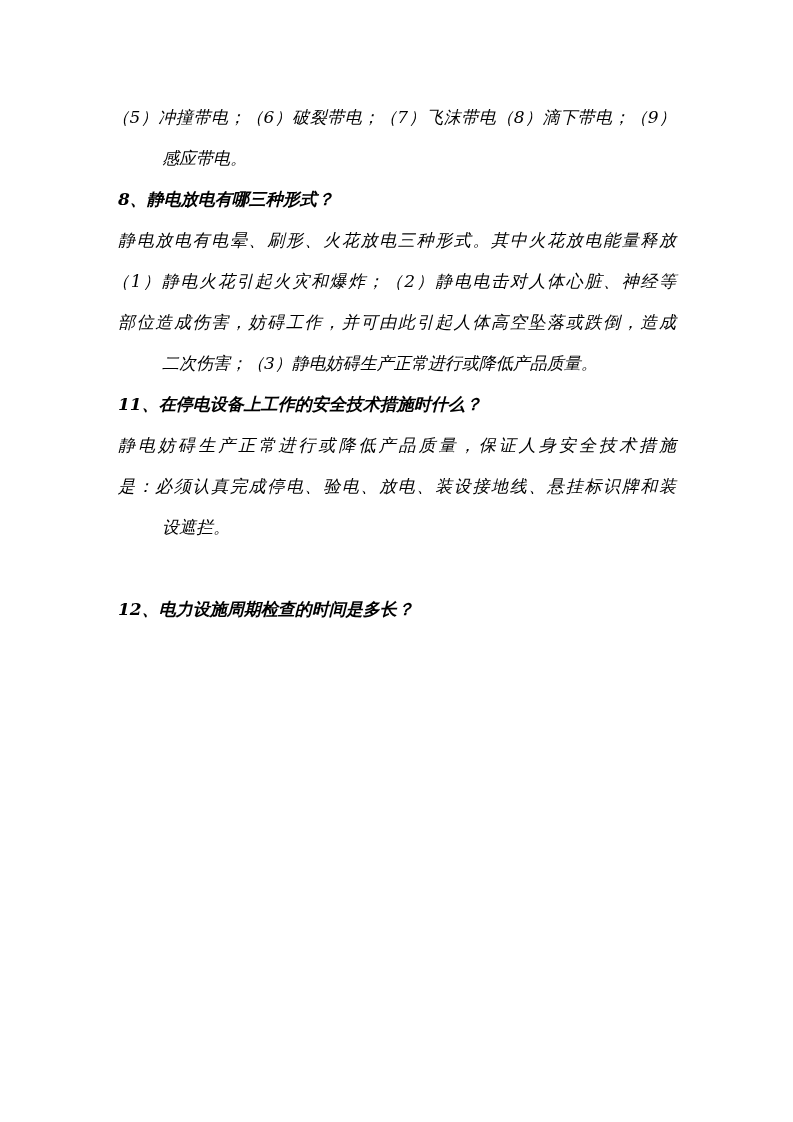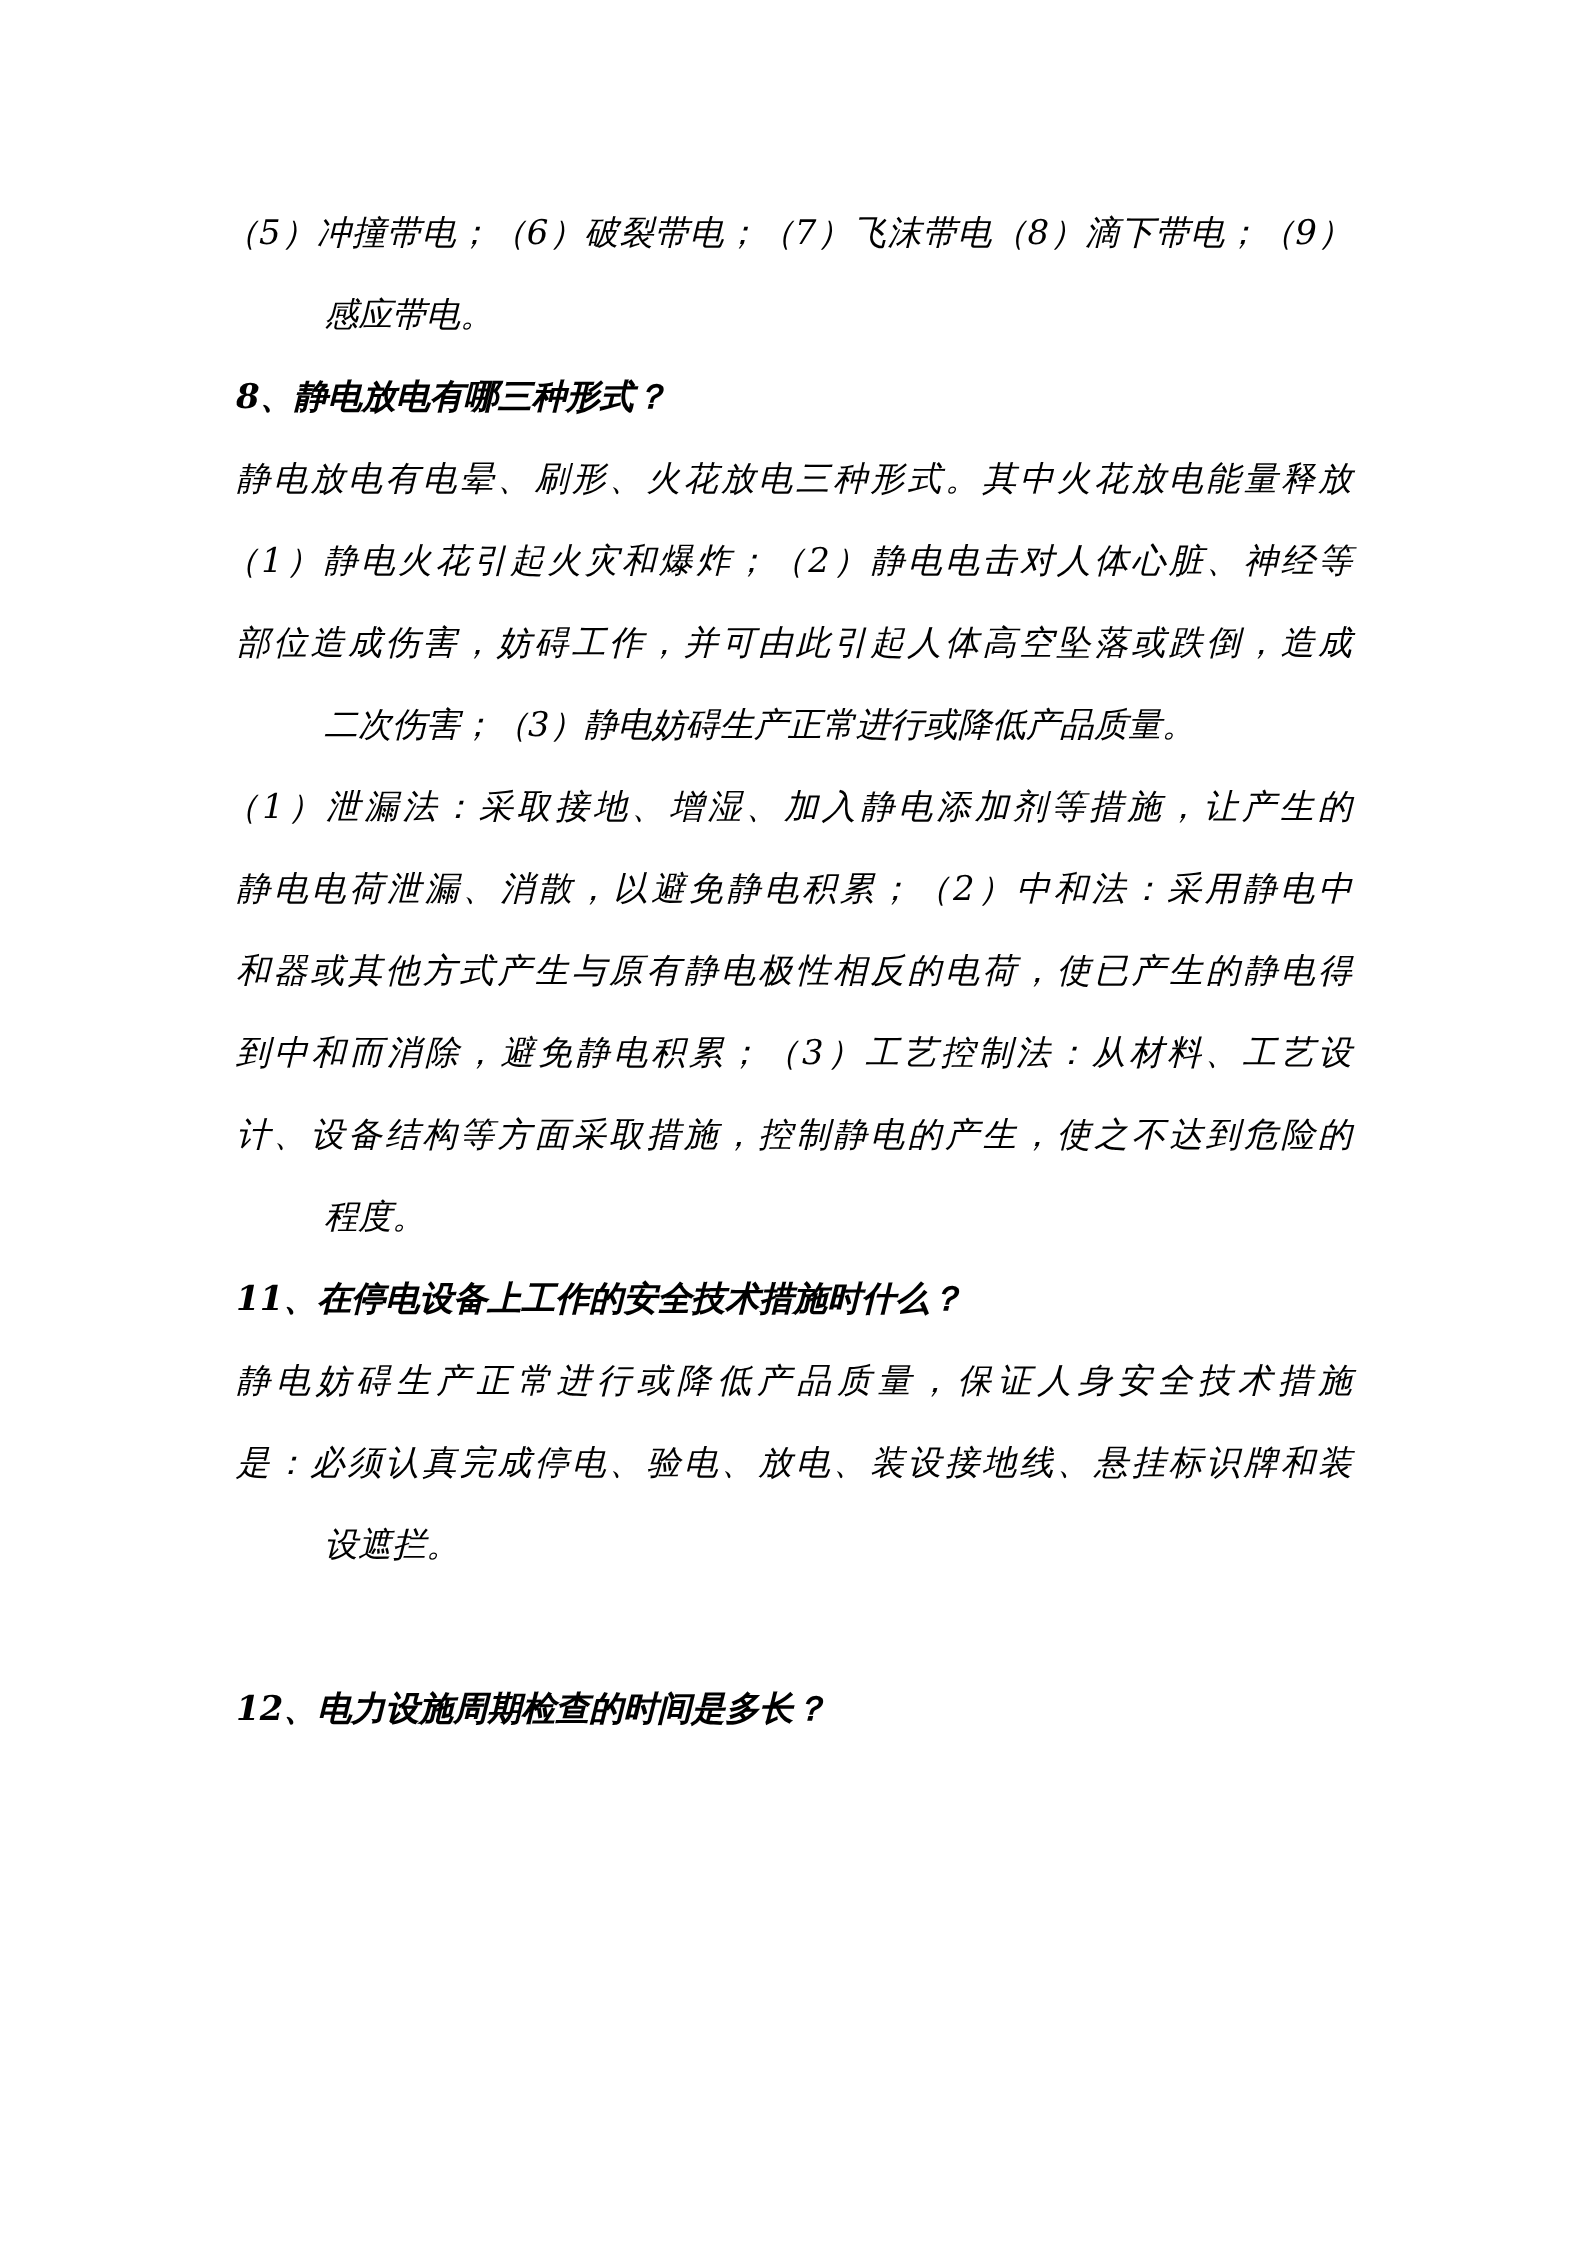--- a/index.html
+++ b/index.html
@@ -66,28 +66,20 @@
   </div>
 
 
   <div>
     <div class="line indent-half">（1）静电火花引起火灾和爆炸；（2）静电电击对人体心脏、神经等</div>
     <div class="line">部位造成伤害，妨碍工作，并可由此引起人体高空坠落或跌倒，造成</div>
     <div class="line last">二次伤害；（3）静电妨碍生产正常进行或降低产品质量。</div>
   </div>
 
 
-  <div>
-    <div class="line indent-half">（1）泄漏法：采取接地、增湿、加入静电添加剂等措施，让产生的</div>
-    <div class="line">静电电荷泄漏、消散，以避免静电积累；（2）中和法：采用静电中</div>
-    <div class="line">和器或其他方式产生与原有静电极性相反的电荷，使已产生的静电得</div>
-    <div class="line">到中和而消除，避免静电积累；（3）工艺控制法：从材料、工艺设</div>
-    <div class="line">计、设备结构等方面采取措施，控制静电的产生，使之不达到危险的</div>
-    <div class="line last">程度。</div>
-  </div>
 
   <div class="heading">11、在停电设备上工作的安全技术措施时什么？</div>
 
   <div>
     <div class="line">静电妨碍生产正常进行或降低产品质量，保证人身安全技术措施</div>
     <div class="line">是：必须认真完成停电、验电、放电、装设接地线、悬挂标识牌和装</div>
     <div class="line last">设遮拦。</div>
   </div>
 
   <div class="spacer"></div>

